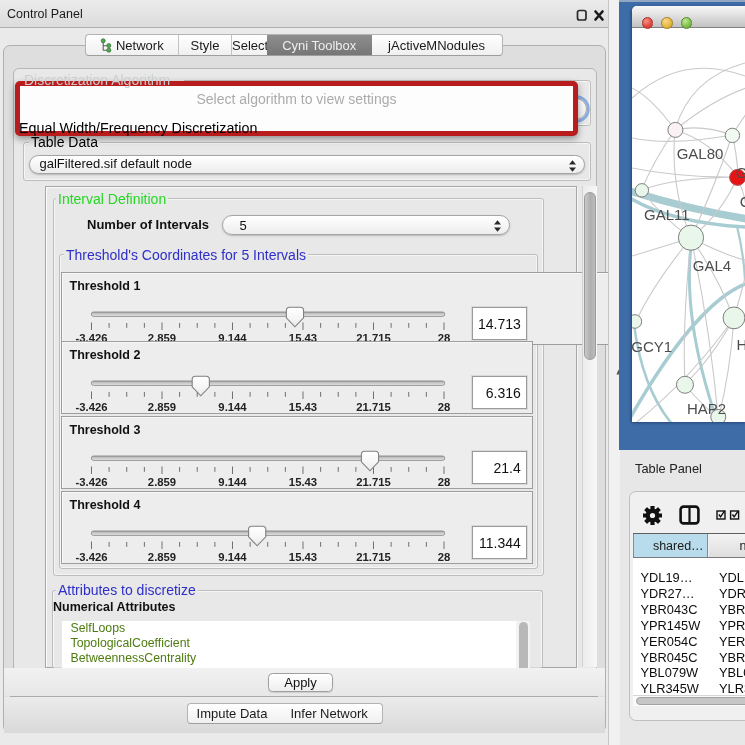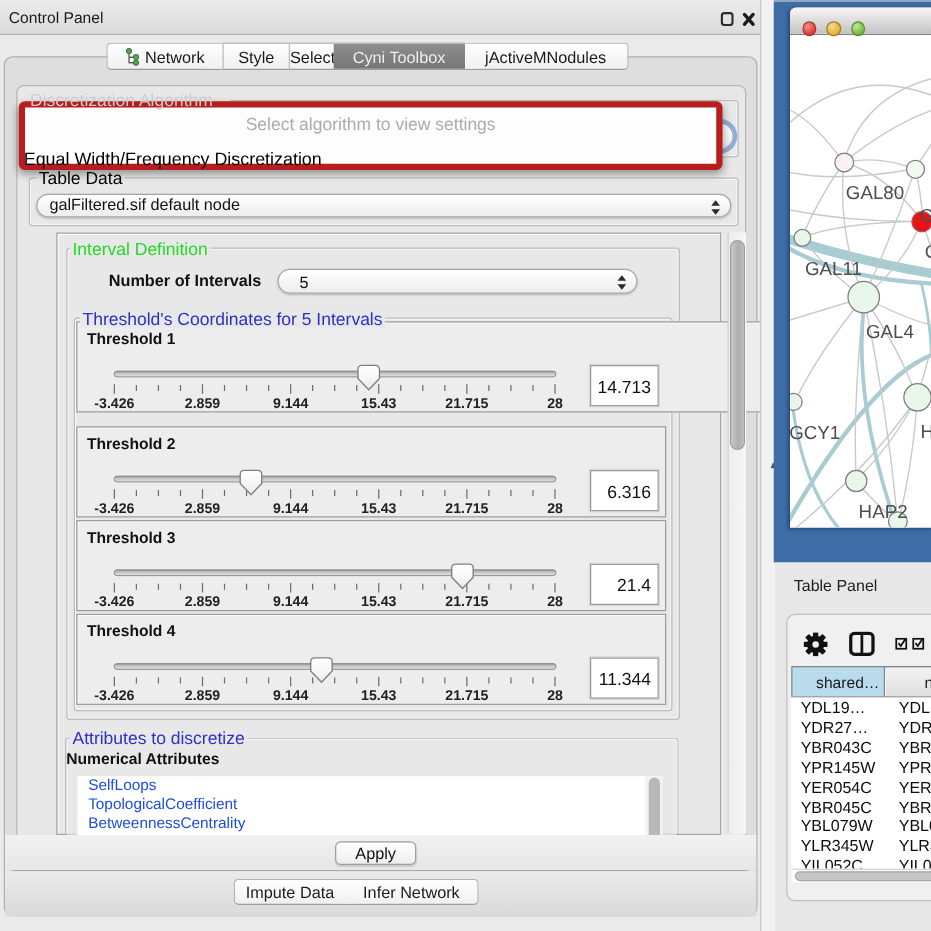--- a/index.html
+++ b/index.html
@@ -51,21 +51,21 @@
 .tlab { position:absolute; font-size:11.3px; font-weight:bold; color:#222; text-align:center; }
 .tval { position:absolute; left:409.6px; top:34px; width:55.2px; height:32.7px; background:#fff; border:1px solid #9a9a9a;
   box-shadow:0 0 0 1px #d9d9d9; font-size:14px; color:#111; text-align:right; line-height:32px; padding-right:5px; }
 
 
 #mainsb { left:581.5px; top:186px; width:15px; height:481px; background:linear-gradient(90deg,#ececec,#f7f7f7); border-left:1px solid #d2d2d2; }
 #mainsb .thumb { position:absolute; left:1.5px; top:6px; width:11.5px; height:168px; border-radius:6px;
   background:linear-gradient(90deg,#c9c9c9,#aeaeae 55%,#bdbdbd); border:1px solid #9b9b9b; }
 
 
-#attrlist { left:62px; top:621px; width:454px; height:55px; background:#fff; overflow:hidden; font-size:12.3px; color:#1d4ed8; }
+#attrlist { left:62px; top:621px; width:454px; height:55px; background:#fff; overflow:hidden; font-size:12.3px; color:#4d7c0f; }
 #attrlist div { height:15px; line-height:15px; padding-left:8.5px; }
 #attrsb { left:516px; top:621px; width:14px; height:46.5px; background:#f3f3f3; }
 #attrsb .thumb { position:absolute; left:2.5px; top:1px; width:9px; height:46px; background:#b8b8b8; border-radius:4.5px 4.5px 0 0; }
 
 
 #applybar { left:4px; top:668px; width:601px; height:27.5px; background:linear-gradient(#f1f1f1,#e7e7e7); }
 #applybtn { left:268px; top:672.5px; width:65px; height:19px; background:linear-gradient(#ffffff,#eeeeee); border:1px solid #9f9f9f;
   border-radius:4.5px; font-size:13px; color:#111; text-align:center; line-height:18px; box-shadow:0 1px 1px rgba(0,0,0,0.12); }
 #botline { left:10px; top:695.5px; width:588px; height:1px; background:#ababab; }
 #botstrip { left:4px; top:696.5px; width:601px; height:36px; background:linear-gradient(#ebebeb,#d9d9d9); }
@@ -82,21 +82,21 @@
 
 
 #tabledock { left:620.4px; top:450px; width:124.6px; height:295px; background:#e7e7e7; }
 #tpanel2 { left:629px; top:491px; width:130px; height:230px; background:#f0f0f0; border:1px solid #c0c0c0; border-radius:7px; }
 #thead { left:633px; top:533px; width:112px; height:24.5px; border-top:1.5px solid #606060; border-bottom:1px solid #7a7a7a; }
 #thc1 { position:absolute; left:0; top:0; width:74.5px; height:23px; background:#b9dcec; border-left:1px solid #8a8a8a; border-right:1px solid #8a8a8a;
   font-size:12.5px; color:#1a1a1a; text-align:center; line-height:25px; padding-left:16px; }
 #thc2 { position:absolute; left:75.5px; top:0; width:36.5px; height:23px; background:linear-gradient(#f3f3f3,#dedede);
   font-size:12.5px; color:#1a1a1a; padding-left:31px; line-height:25px; overflow:hidden; }
 #tbody { left:633px; top:557.5px; width:112px; height:137px; background:#fff; overflow:hidden; }
-.trow { position:absolute; left:0; width:112px; height:15.9px; font-size:12.8px; color:#0d0d0d; }
+.trow { position:absolute; left:0; width:112px; height:15.9px; font-size:12.8px; color:#0d0d0d;margin-top:12px; }
 .trow .c1 { position:absolute; left:7.5px; top:0.5px; }
 .trow .c2 { position:absolute; left:86px; top:0.5px; }
 #hsb { left:633px; top:694.5px; width:112px; height:11px; background:#fbfbfb; border-top:1px solid #d6d6d6; }
 #hsb .thumb { position:absolute; left:3px; top:1.5px; width:120px; height:8px; background:#c6c6c6; border:1px solid #a2a2a2; border-radius:4px; }
 </style></head>
 <body>
 
 <div class="abs" id="cpbody"></div>
 <div class="abs" id="titlebar">
     <span class="t">Control Panel</span>
@@ -148,21 +148,21 @@
 <div class="gtitle" style="left:56px;top:191.5px;color:#25d825">Interval Definition</div>
 <div class="abs" style="left:87px;top:216.5px;font-size:13px;font-weight:bold;color:#111">Number of Intervals</div>
 <div class="combo" style="left:221.6px;top:214.5px;width:288.4px;height:20px;line-height:19.5px;padding-left:17px;border-radius:10px">5
   <svg class="arr" style="top:4px;right:7px" width="9" height="12" viewBox="0 0 9 12">
       <path d="M4.5,0.2 L8,4.6 H1 Z M4.5,11.8 L1,7.4 H8 Z" fill="#2a2a2a"></path>
     </svg>
 </div>
 <div class="group" style="left:59px;top:254px;width:478.5px;height:314.5px"></div>
 <div class="gtitle" style="left:64px;top:248px;color:#2e2ec8">Threshold's Coordinates for 5 Intervals</div>
 
-<div class="tpanel" style="left:61.0px;top:257px;width:564px;height:72.5px">
+<div class="tpanel" style="left:61.0px;top:272px;width:564px;height:72.5px">
     <div class="ttitle">Threshold 1</div>
     <svg width="472.2" height="72.5" viewBox="0 0 472.2 72.5" style="position:absolute;left:0;top:0">
       <defs>
 <linearGradient id="tr" x1="0" y1="0" x2="0" y2="1">
 <stop offset="0" stop-color="#8f8f8f"></stop>
           <stop offset="0.35" stop-color="#c2c2c2"></stop>
           <stop offset="1" stop-color="#e3e3e3"></stop>
 </linearGradient>
 <linearGradient id="th" x1="0" y1="0" x2="0" y2="1">
 <stop offset="0" stop-color="#ffffff"></stop>

